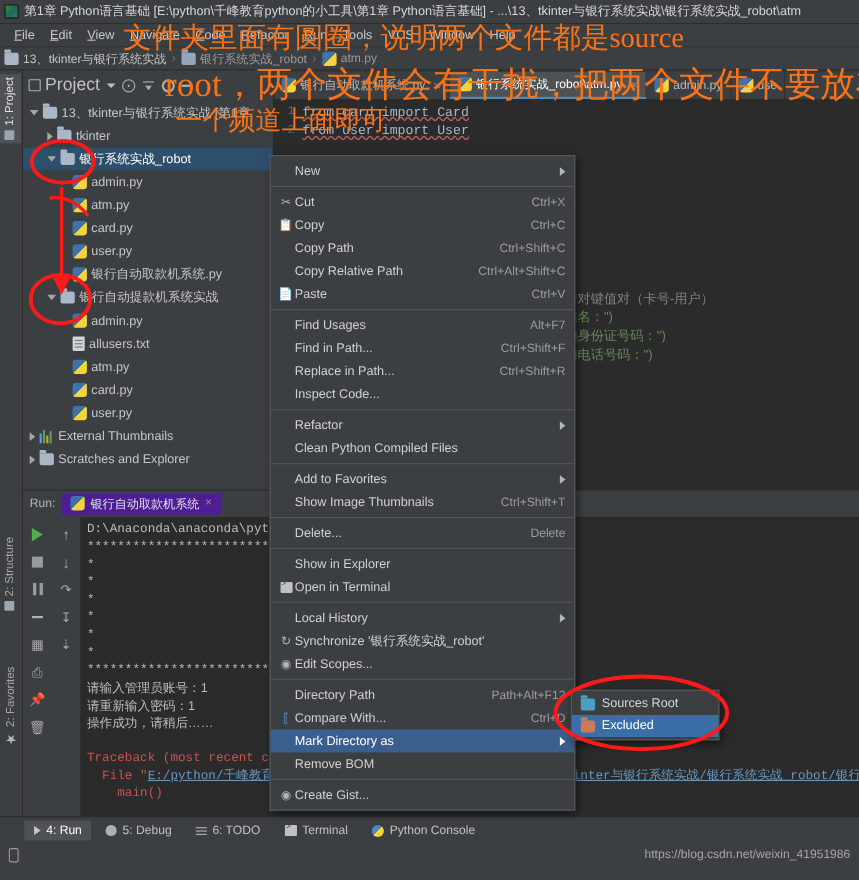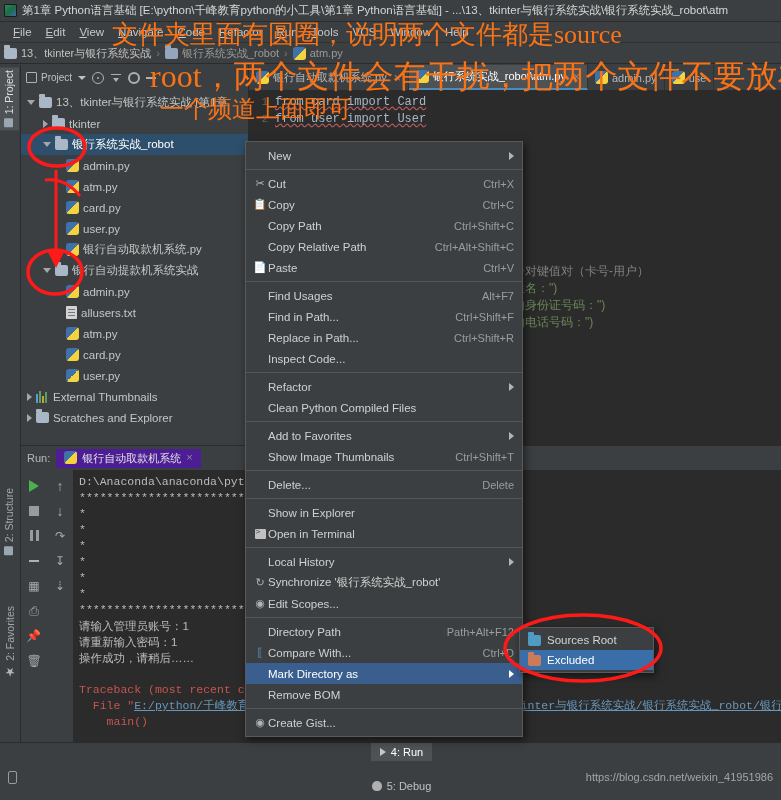--- a/index.html
+++ b/index.html
@@ -79,21 +79,21 @@
   .vlabel.sel { background: #4e5254; color: #e0e0e0; }
   .vstrip .sq { width: 9px; height: 9px; background: #9aa7b0; border-radius: 1px; }
 
   
   .projpanel {
     width: 228px; background: #3c3f41; display: flex; flex-direction: column;
     flex: 0 0 auto; border-right: 1px solid #2b2b2b; position: relative;
   }
   .proj-header {
     height: 25px; display: flex; align-items: center; gap: 6px;
-    padding: 0 5px; background: #3c3f41; font-size: 10px; color: #c0c0c0;
+    padding: 0 5px; background: #3c3f41; font-size: 16px; color: #c0c0c0;
   }
   .proj-header .ph-title { display:flex; align-items:center; gap:4px; }
   .mini-sq { width: 11px; height: 11px; border: 1.5px solid #a7b3bd; border-radius: 1px; }
   .caret-dn { width:0;height:0;border-left:4px solid transparent;border-right:4px solid transparent;border-top:4px solid #c0c0c0; }
   .gear {
     width: 12px; height: 12px; border-radius: 50%;
     border: 2px solid #b0b0b0; position: relative;
   }
   .target {
     width: 12px; height: 12px; border-radius: 50%;
@@ -203,21 +203,21 @@
   .sm-item { height: 20px; display:flex;align-items:center;gap:6px;padding:0 8px;color:#d4d4d4; }
   .sm-item.hl { background: #3a6ea8; color: #fff; }
   .sw { width: 13px; height: 11px; border-radius: 1px 2px 2px 2px; position: relative; flex:0 0 auto;}
   .sw::before { content:"";position:absolute;left:0;top:-3px;width:6px;height:3px;border-radius:1px 1px 0 0;background:inherit;}
 
   
   .statusbar {
     position: absolute; left: 0; right: 0; bottom: 0; height: 58px;
     background: #3c3f41; border-top: 1px solid #2b2b2b;
   }
-  .sb-tabs { height: 24px; display:flex; align-items:center; gap:16px; padding-left: 22px; flex-direction: column; }
+  .sb-tabs { height: 24px; display:flex; align-items:center; gap:4px; padding-left: 22px; }
   .sb-tab { display:flex;align-items:center;gap:5px;padding:3px 9px;font-size:11px;color:#c0c0c0; }
   .sb-tab.active { background: #4e5254; color:#ffffff; }
   .tri-sm { width:0;height:0;border-top:4px solid transparent;border-bottom:4px solid transparent;border-left:6px solid #c8c8c8; }
   .bug { width:10px;height:10px;border-radius:50% 50% 45% 45%;background:#b0b0b0; }
   .lines { width:10px;height:9px;position:relative; }
   .lines::before{content:"";position:absolute;left:0;top:1px;width:10px;height:1.5px;background:#b5b5b5;box-shadow:0 3px 0 #b5b5b5,0 6px 0 #b5b5b5;}
   .term-ico { width:11px;height:10px;background:#c0c0c0;border-radius:1px;position:relative;}
   .term-ico::after{content:">";position:absolute;left:1px;top:-2px;font-size:8px;color:#3c3f41;font-family:"Liberation Mono",monospace;}
   .pyc { width:11px;height:11px;border-radius:50%;background:linear-gradient(135deg,#4b8bbe 0 50%,#ffd43b 50% 100%); }
   .sb-url { position:absolute; right: 8px; top: 28px; font-size: 11px; color: #a5a5a5; }

